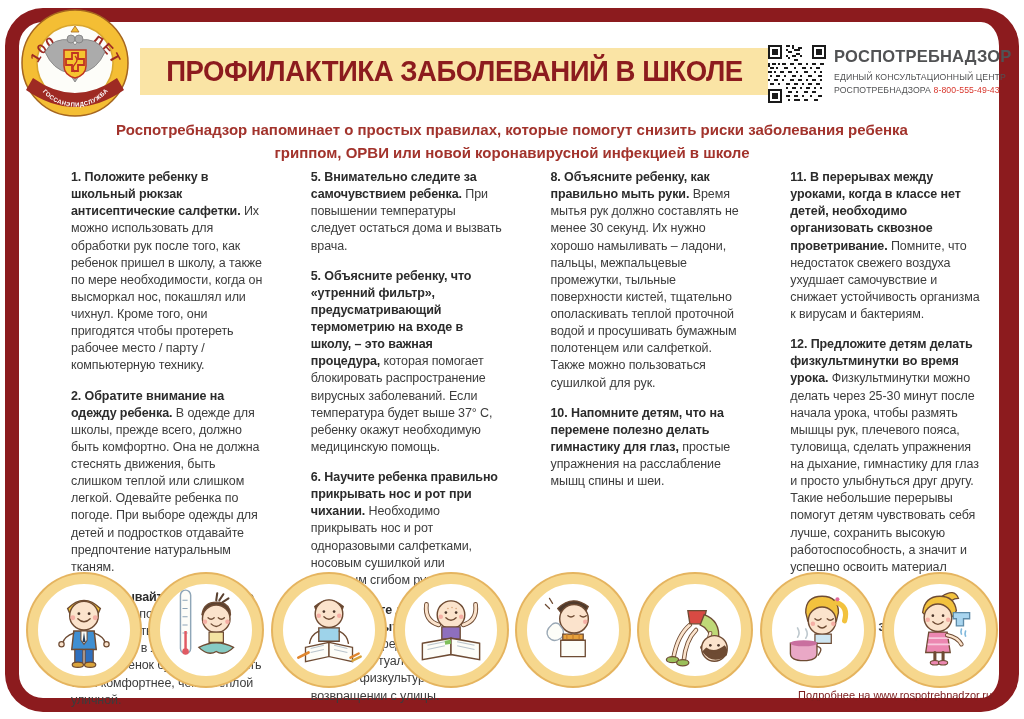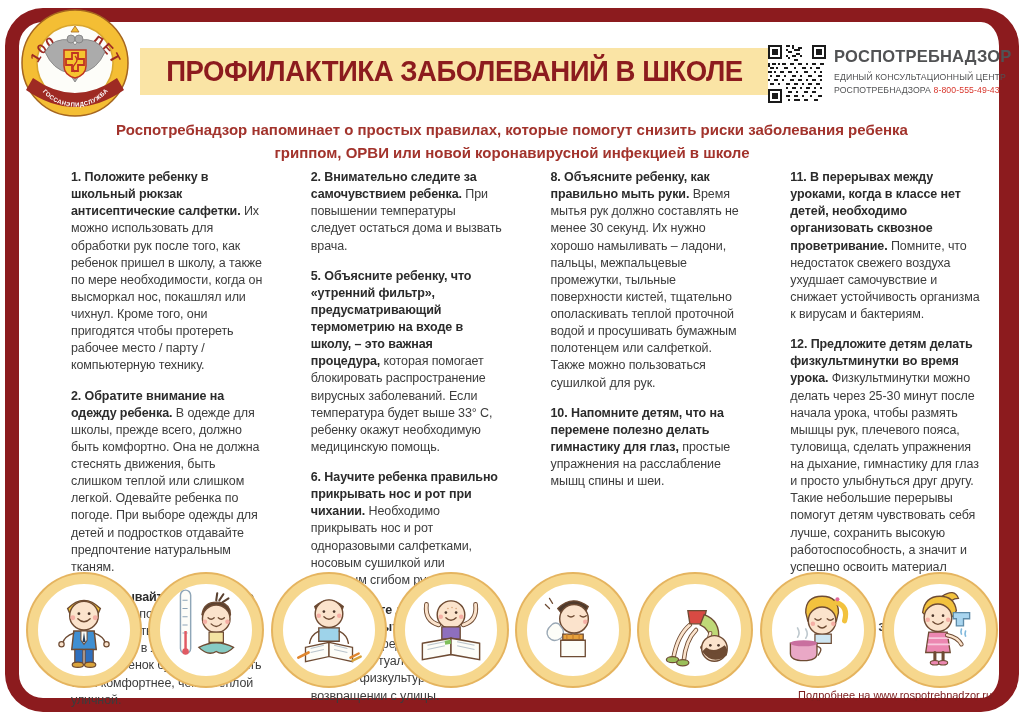--- a/index.html
+++ b/index.html
@@ -98,22 +98,22 @@
 
   <div class="subtitle">Роспотребнадзор напоминает о простых правилах, которые помогут снизить риски заболевания ребенка гриппом, ОРВИ или новой коронавирусной инфекцией в школе</div>
 
   <div class="cols">
     <div class="col">
       <p class="item"><b>1. Положите ребенку в школьный рюкзак антисептические салфетки.</b><span> Их можно использовать для обработки рук после того, как ребенок пришел в школу, а также по мере необходимости, когда он высморкал нос, покашлял или чихнул. Кроме того, они пригодятся чтобы протереть рабочее место / парту / компьютерную технику.</span></p>
       <p class="item"><b>2. Обратите внимание на одежду ребенка.</b><span> В одежде для школы, прежде всего, должно быть комфортно. Она не должна стеснять движения, быть слишком теплой или слишком легкой. Одевайте ребенка по погоде. При выборе одежды для детей и подростков отдавайте предпочтение натуральным тканям.</span></p>
       <p class="item"><b>3. Не забывайте про сменную обувь.</b><span> Это помогает поддерживать чистоту в классе. Кроме того, в лёгкой сменой обуви ребенок будет чувствовать себя комфортнее, чем в теплой уличной.</span></p>
     </div>
     <div class="col">
-      <p class="item"><b>2. Внимательно следите за самочувствием ребенка.</b><span> При повышении температуры следует остаться дома и вызвать врача.</span></p>
-      <p class="item"><b>5. Объясните ребенку, что «утренний фильтр», предусматривающий термометрию на входе в школу, – это важная процедура,</b><span> которая помогает блокировать распространение вирусных заболеваний. Если температура будет выше 33° С, ребенку окажут необходимую медицинскую помощь.</span></p>
+      <p class="item"><b>5. Внимательно следите за самочувствием ребенка.</b><span> При повышении температуры следует остаться дома и вызвать врача.</span></p>
+      <p class="item"><b>5. Объясните ребенку, что «утренний фильтр», предусматривающий термометрию на входе в школу, – это важная процедура,</b><span> которая помогает блокировать распространение вирусных заболеваний. Если температура будет выше 37° С, ребенку окажут необходимую медицинскую помощь.</span></p>
       <p class="item"><b>6. Научите ребенка правильно прикрывать нос и рот при чихании.</b><span> Необходимо прикрывать нос и рот одноразовыми салфетками, носовым сушилкой или локтевым сгибом руки.</span></p>
       <p class="item"><b>7. Напомните детям о важности мытья рук</b><span> – особенно перед едой, после посещения туалета, после занятий физкультурой, при возвращении с улицы.</span></p>
     </div>
     <div class="col">
       <p class="item"><b>8. Объясните ребенку, как правильно мыть руки.</b><span> Время мытья рук должно составлять не менее 30 секунд. Их нужно хорошо намыливать – ладони, пальцы, межпальцевые промежутки, тыльные поверхности кистей, тщательно ополаскивать теплой проточной водой и просушивать бумажным полотенцем или салфеткой. Также можно пользоваться сушилкой для рук.</span></p>
       <p class="item"><b>10. Напомните детям, что на перемене полезно делать гимнастику для глаз,</b><span> простые упражнения на расслабление мышц спины и шеи.</span></p>
     </div>
     <div class="col">
       <p class="item"><b>11. В перерывах между уроками, когда в классе нет детей, необходимо организовать сквозное проветривание.</b><span> Помните, что недостаток свежего воздуха ухудшает самочувствие и снижает устойчивость организма к вирусам и бактериям.</span></p>
       <p class="item"><b>12. Предложите детям делать физкультминутки во время урока.</b><span> Физкультминутки можно делать через 25-30 минут после начала урока, чтобы размять мышцы рук, плечевого пояса, туловища, сделать упражнения на дыхание, гимнастику для глаз и просто улыбнуться друг другу. Такие небольшие перерывы помогут детям чувствовать себя лучше, сохранить высокую работоспособность, а значит и успешно освоить материал урока.</span></p>

